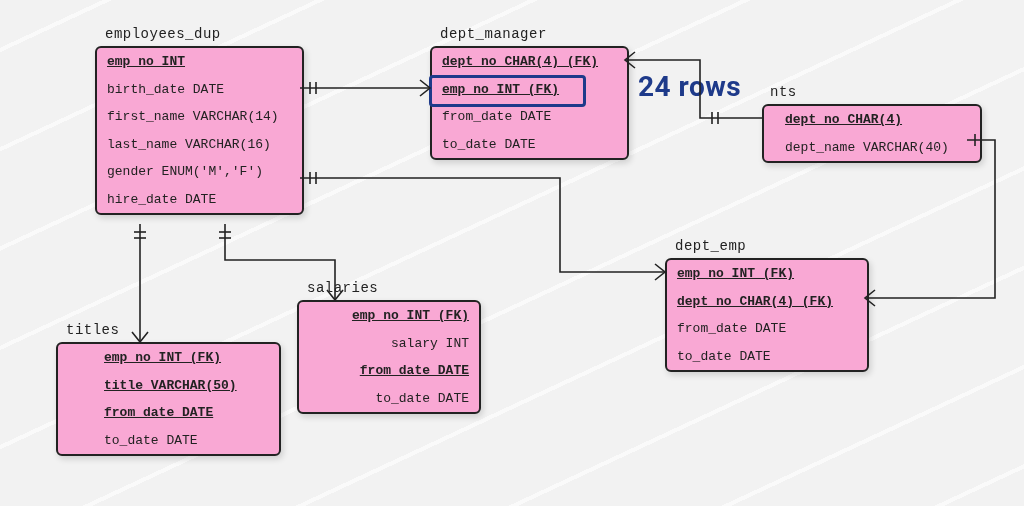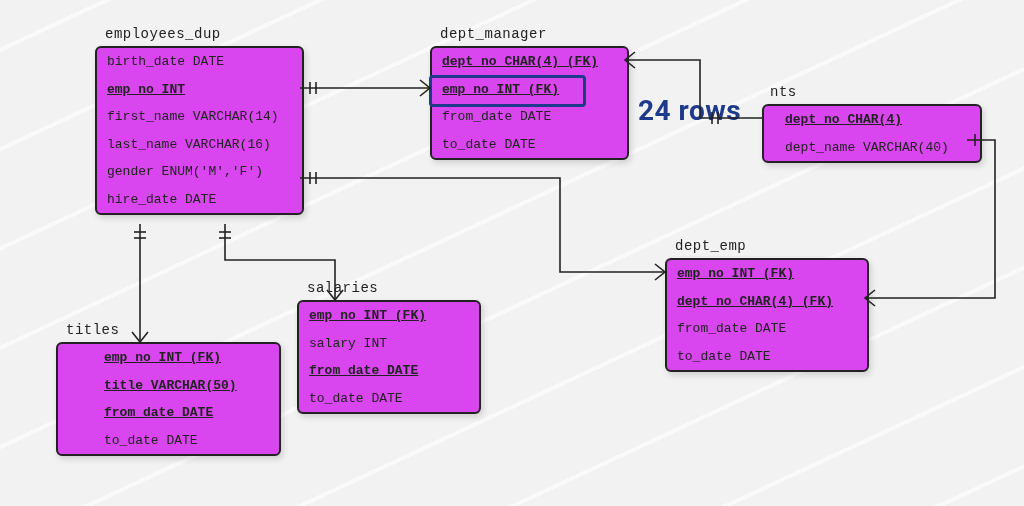--- a/index.html
+++ b/index.html
@@ -11,21 +11,21 @@
     font-family: "Courier New", Courier, monospace;
     position: relative;
     overflow: hidden;
   }
   .stage {
     position: absolute;
     inset: 0;
   }
   .entity {
     position: absolute;
-    background: #d946ef;
+    background: #f9a8d4;
     border: 2px solid #222;
     border-radius: 6px;
     box-shadow: 2px 3px 6px rgba(0,0,0,0.15);
   }
   .entity .title {
     position: absolute;
     top: -22px;
     left: 8px;
     font-size: 14px;
     color: #222;
@@ -83,55 +83,55 @@
     pointer-events: none;
   }
 </style>
 </head>
 <body>
 
 <div class="stage bg-stripes">
 
   <div class="entity" style="left:95px; top:46px; width:205px;">
     <div class="title">employees_dup</div>
+    <div class="row key">emp_no INT</div>
     <div class="row">birth_date DATE</div>
-    <div class="row key">emp_no INT</div>
     <div class="row">first_name VARCHAR(14)</div>
     <div class="row">last_name VARCHAR(16)</div>
     <div class="row">gender ENUM('M','F')</div>
     <div class="row">hire_date DATE</div>
   </div>
 
   <div class="entity" style="left:430px; top:46px; width:195px;">
     <div class="title">dept_manager</div>
     <div class="row key">dept_no CHAR(4)  (FK)</div>
     <div class="row key">emp_no INT  (FK)</div>
     <div class="row">from_date DATE</div>
     <div class="row">to_date DATE</div>
   </div>
 
   <div class="row-highlight" style="left:429px; top:75px; width:151px; height:26px;"></div>
 
-  <div class="annotation" style="left:638px; top:70px;margin-top:24px;">24 rows</div>
+  <div class="annotation" style="left:638px; top:70px;">24 rows</div>
 
   <div class="entity" style="left:762px; top:104px; width:205px;padding-left:11px;">
     <div class="title" style="left:6px;">nts</div>
     <div class="row key">dept_no CHAR(4)</div>
     <div class="row">dept_name VARCHAR(40)</div>
   </div>
 
   <div class="entity" style="left:665px; top:258px; width:200px;">
     <div class="title">dept_emp</div>
     <div class="row key">emp_no INT  (FK)</div>
     <div class="row key">dept_no CHAR(4)  (FK)</div>
     <div class="row">from_date DATE</div>
     <div class="row">to_date DATE</div>
   </div>
 
-  <div class="entity" style="left:297px; top:300px; width:180px;">
+  <div class="entity" style="left:297px; top:300px; width:180px;text-align:right;">
     <div class="title">salaries</div>
     <div class="row key">emp_no INT  (FK)</div>
     <div class="row">salary INT</div>
     <div class="row key">from_date DATE</div>
     <div class="row">to_date DATE</div>
   </div>
 
   <div class="entity" style="left:56px; top:342px; width:185px;padding-left:36px;">
     <div class="title">titles</div>
     <div class="row key">emp_no INT  (FK)</div>

